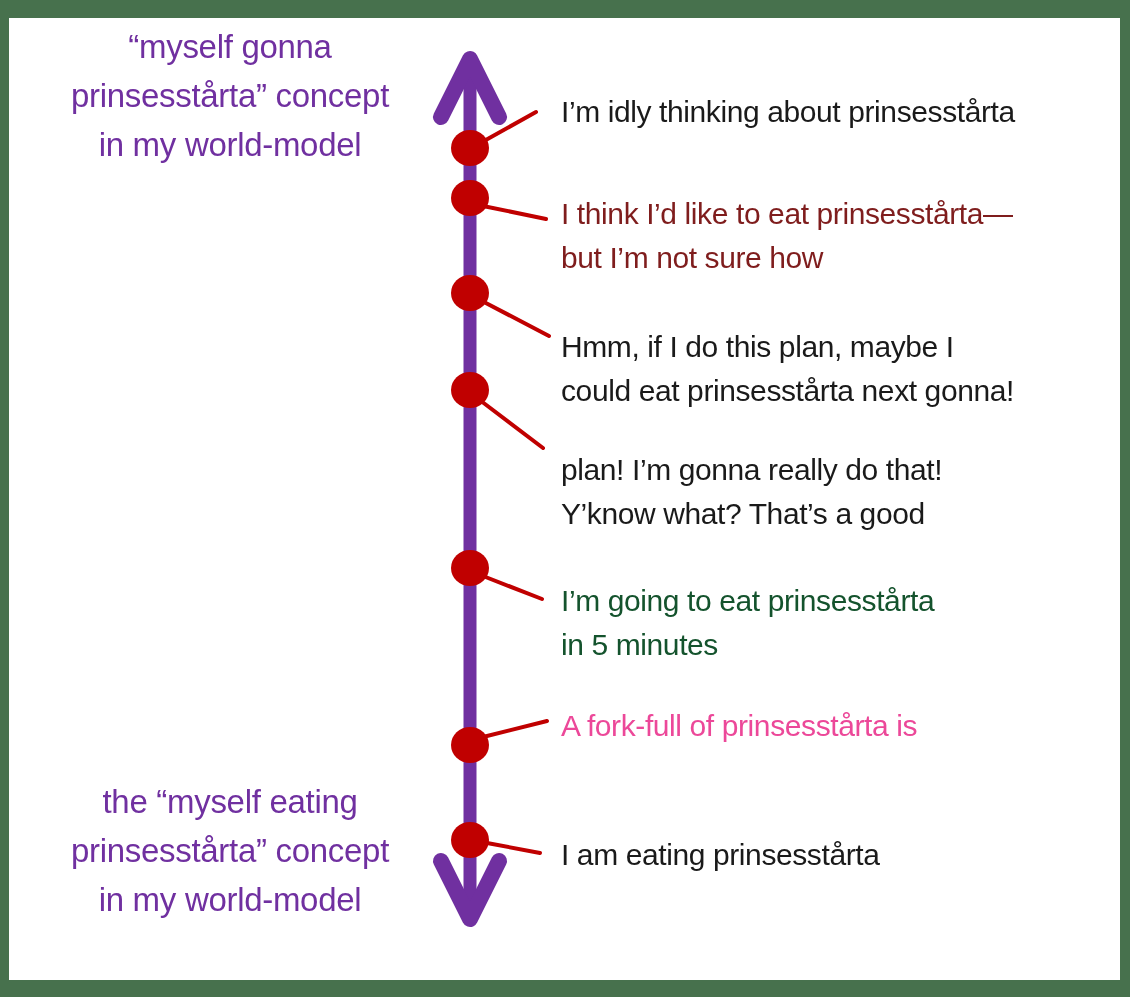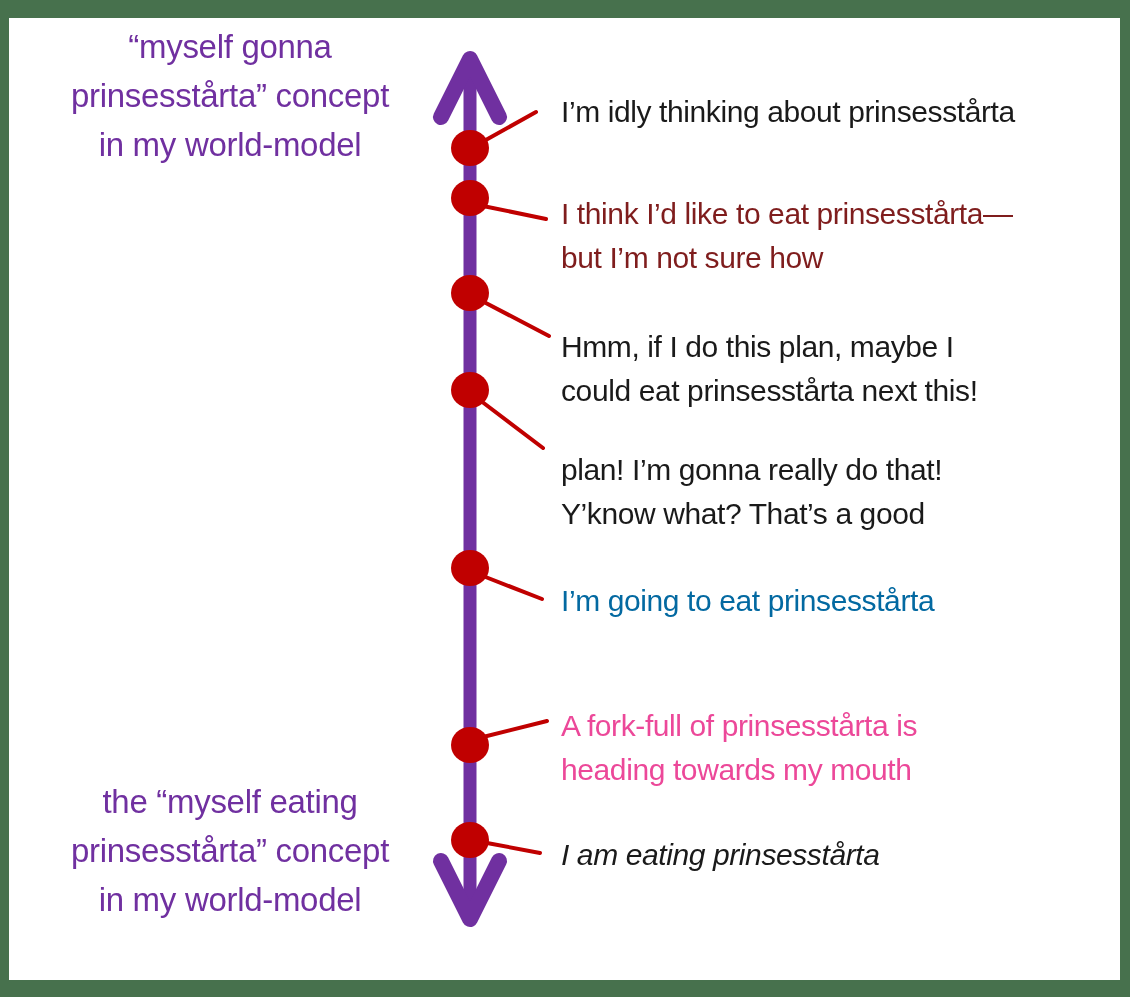--- a/index.html
+++ b/index.html
@@ -66,30 +66,30 @@
   <div id="point-labels">
       <div class="point-label" style="top: 90px; color: rgb(26, 26, 26);">
         <div>I’m idly thinking about prinsesstårta</div>
       </div>
       <div class="point-label" style="top: 192px; color: #7f1d1d;">
         <div>I think I’d like to eat prinsesstårta—</div>
         <div>but I’m not sure how</div>
       </div>
       <div class="point-label" style="top: 325px; color: rgb(26, 26, 26);">
         <div>Hmm, if I do this plan, maybe I</div>
-        <div>could eat prinsesstårta next this!</div>
+        <div>could eat prinsesstårta next gonna!</div>
       </div>
       <div class="point-label" style="top: 448px; color: rgb(26, 26, 26);">
         <div>plan! I’m gonna really do that!</div>
         <div>Y’know what? That’s a good</div>
       </div>
-      <div class="point-label" style="top: 579px; color: #0369a1;">
+      <div class="point-label" style="top: 579px; color: #14532d;">
         <div>I’m going to eat prinsesstårta</div>
+        <div>in 5 minutes</div>
       </div>
       <div class="point-label" style="top: 704px; color: #ec4899;">
         <div>A fork-full of prinsesstårta is</div>
-        <div>heading towards my mouth</div>
       </div>
-      <div class="point-label" style="top: 833px; color: rgb(26, 26, 26); font-style: italic;">
+      <div class="point-label" style="top: 833px; color: rgb(26, 26, 26);">
         <div>I am eating prinsesstårta</div>
       </div>
     </div>
 </div>
 
 </body></html>

